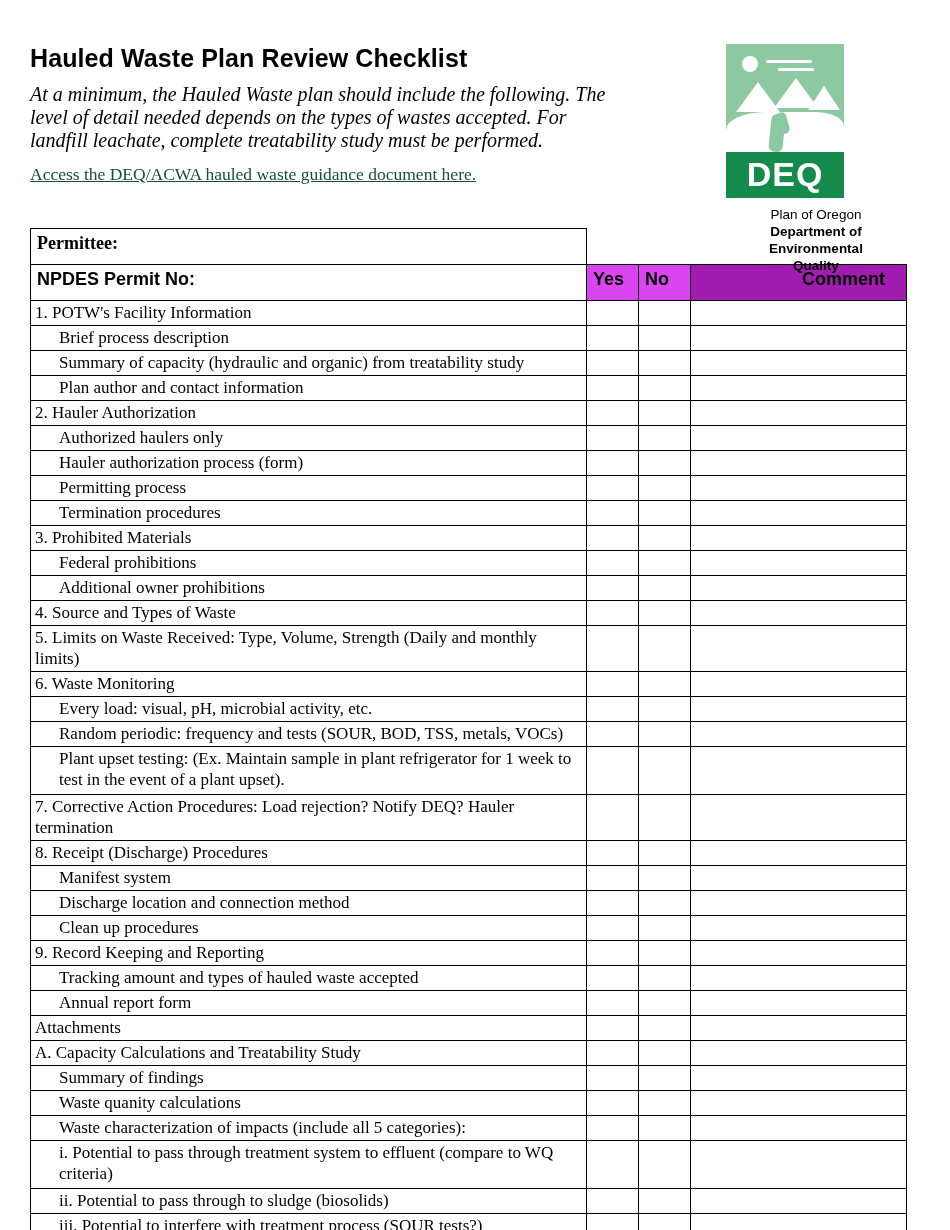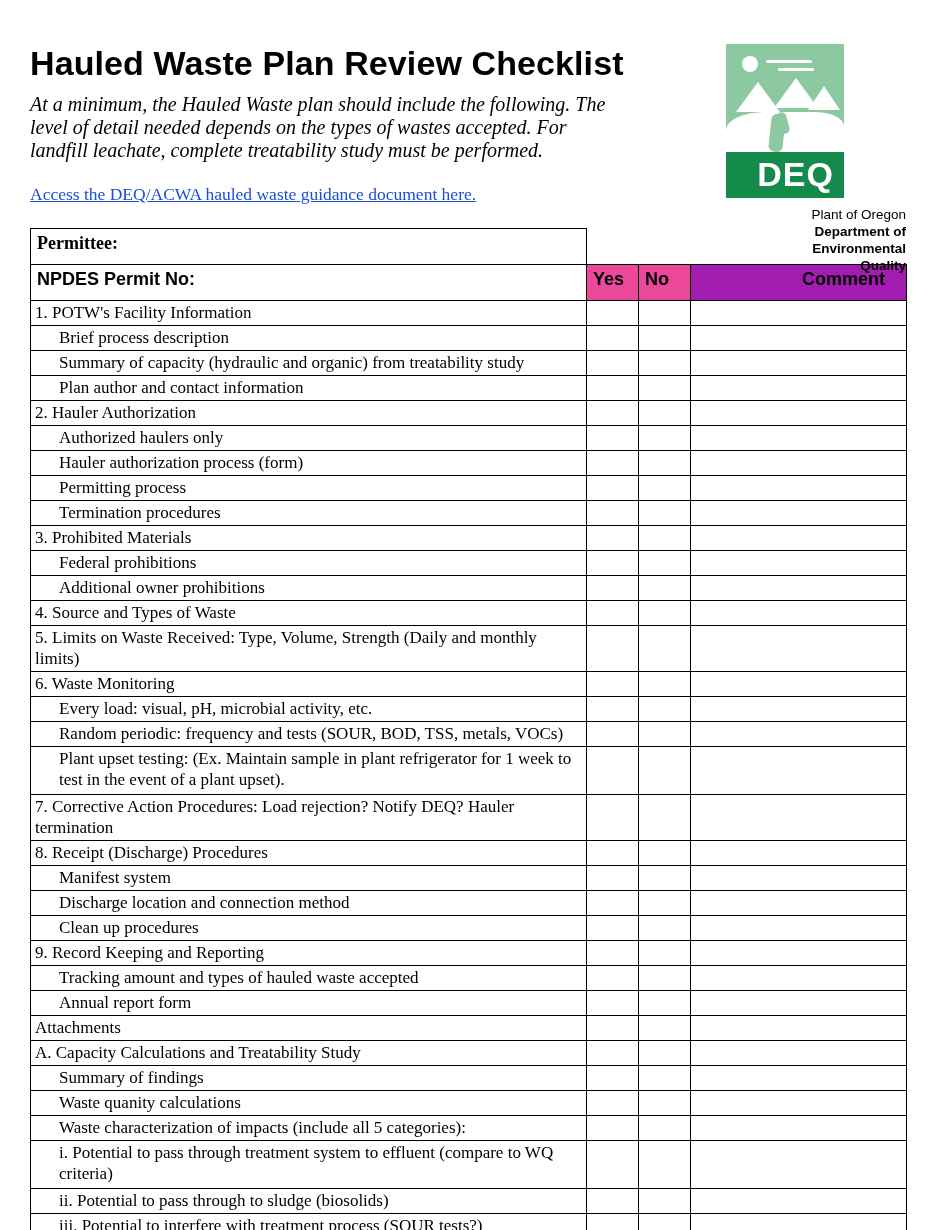--- a/index.html
+++ b/index.html
@@ -23,50 +23,50 @@
     padding: 26px 44px 0 30px;
   }
 
   
   .header {
     position: relative;
     min-height: 170px;
   }
   .title {
     font-family: "Liberation Sans", sans-serif;
-    font-size: 34px;
+    font-size: 25px;
     font-weight: bold;
     margin: 18px 0 10px 0;
     letter-spacing: 0.1px;
   }
   .intro {
     font-style: italic;
     font-size: 20px;
     line-height: 23px;
     width: 580px;
     margin: 0 0 2px 0;
     font-family: Liberation Serif, serif;
   }
   .guidance-link {
     display: inline-block;
-    color: #1d4ed8;
+    color: #14532d;
     text-decoration: underline;
     font-size: 17.5px;
     line-height: 24px;
-    margin-top: 18px;
+    margin-top: 8px;
     cursor: pointer;
   }
 
   
   .logo-block {
     position: absolute;
     top: 0;
     right: 0;
     width: 180px;
-    text-align: right;
+    text-align: center;
   }
   .logo-mark {
     width: 118px;
     height: 108px;
     background: #8cc9a0;
     position: relative;
     overflow: hidden;
     margin-left: 0;
   }
   .logo-mark .sky-sun {
@@ -181,21 +181,21 @@
   .blank-cell { border: none !important; background: #fff !important; }
 
   .head-row td {
     font-family: "Liberation Sans", sans-serif;
     font-weight: bold;
     font-size: 18px;
     padding: 4px 21px 5px 6px;
     height: 26px;
   }
   .head-row .hd-shade {
-    background: #ec4899;
+    background: #d946ef;
     text-align: left;
   }
   .head-row .hd-comment {
     background: #a21caf;
     text-align: right;
   }
 
   td.indent { padding-left: 28px; }
   td.tall { height: 44px; }
 </style>
@@ -215,21 +215,21 @@
           <div class="mtn" style="left:10px; top:4px;"></div>
           <div class="mtn" style="left:48px; top:0px;"></div>
           <div class="mtn" style="left:82px; top:8px; border-left-width:16px; border-right-width:16px; border-bottom-width:24px;"></div>
         </div>
         <div class="ground"></div>
         <div class="river"></div>
         <div class="river2"></div>
       </div>
       <div class="logo-deq">DEQ</div>
       <div class="logo-sub">
-        <div>Plant of Oregon</div>
+        <div>Plan of Oregon</div>
         <div class="strong">Department of</div>
         <div class="strong">Environmental</div>
         <div class="strong">Quality</div>
       </div>
     </div>
 
     <h1 class="title">Hauled Waste Plan Review Checklist</h1>
     <p class="intro">At a minimum, the Hauled Waste plan should include the following. The level of detail needed depends on the types of wastes accepted. For landfill leachate, complete treatability study must be performed.</p>
     <a class="guidance-link">Access the DEQ/ACWA hauled waste guidance document here.</a>
   </div>

